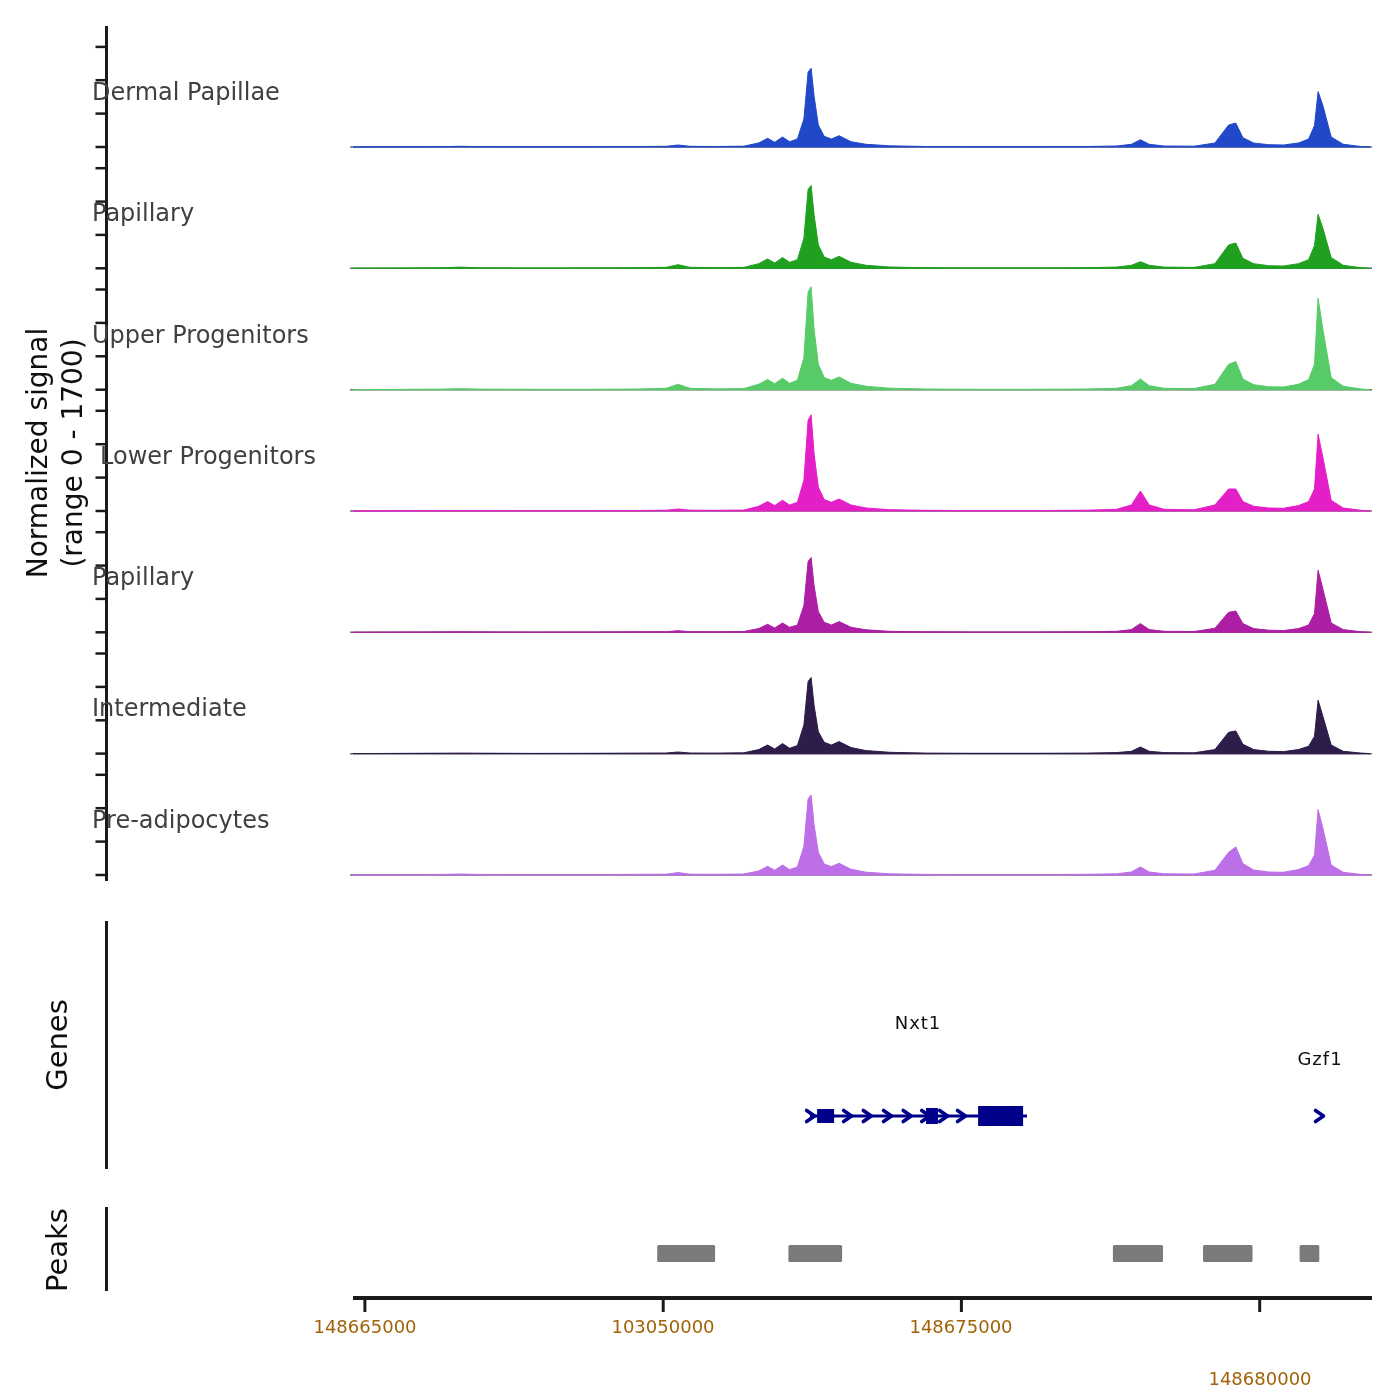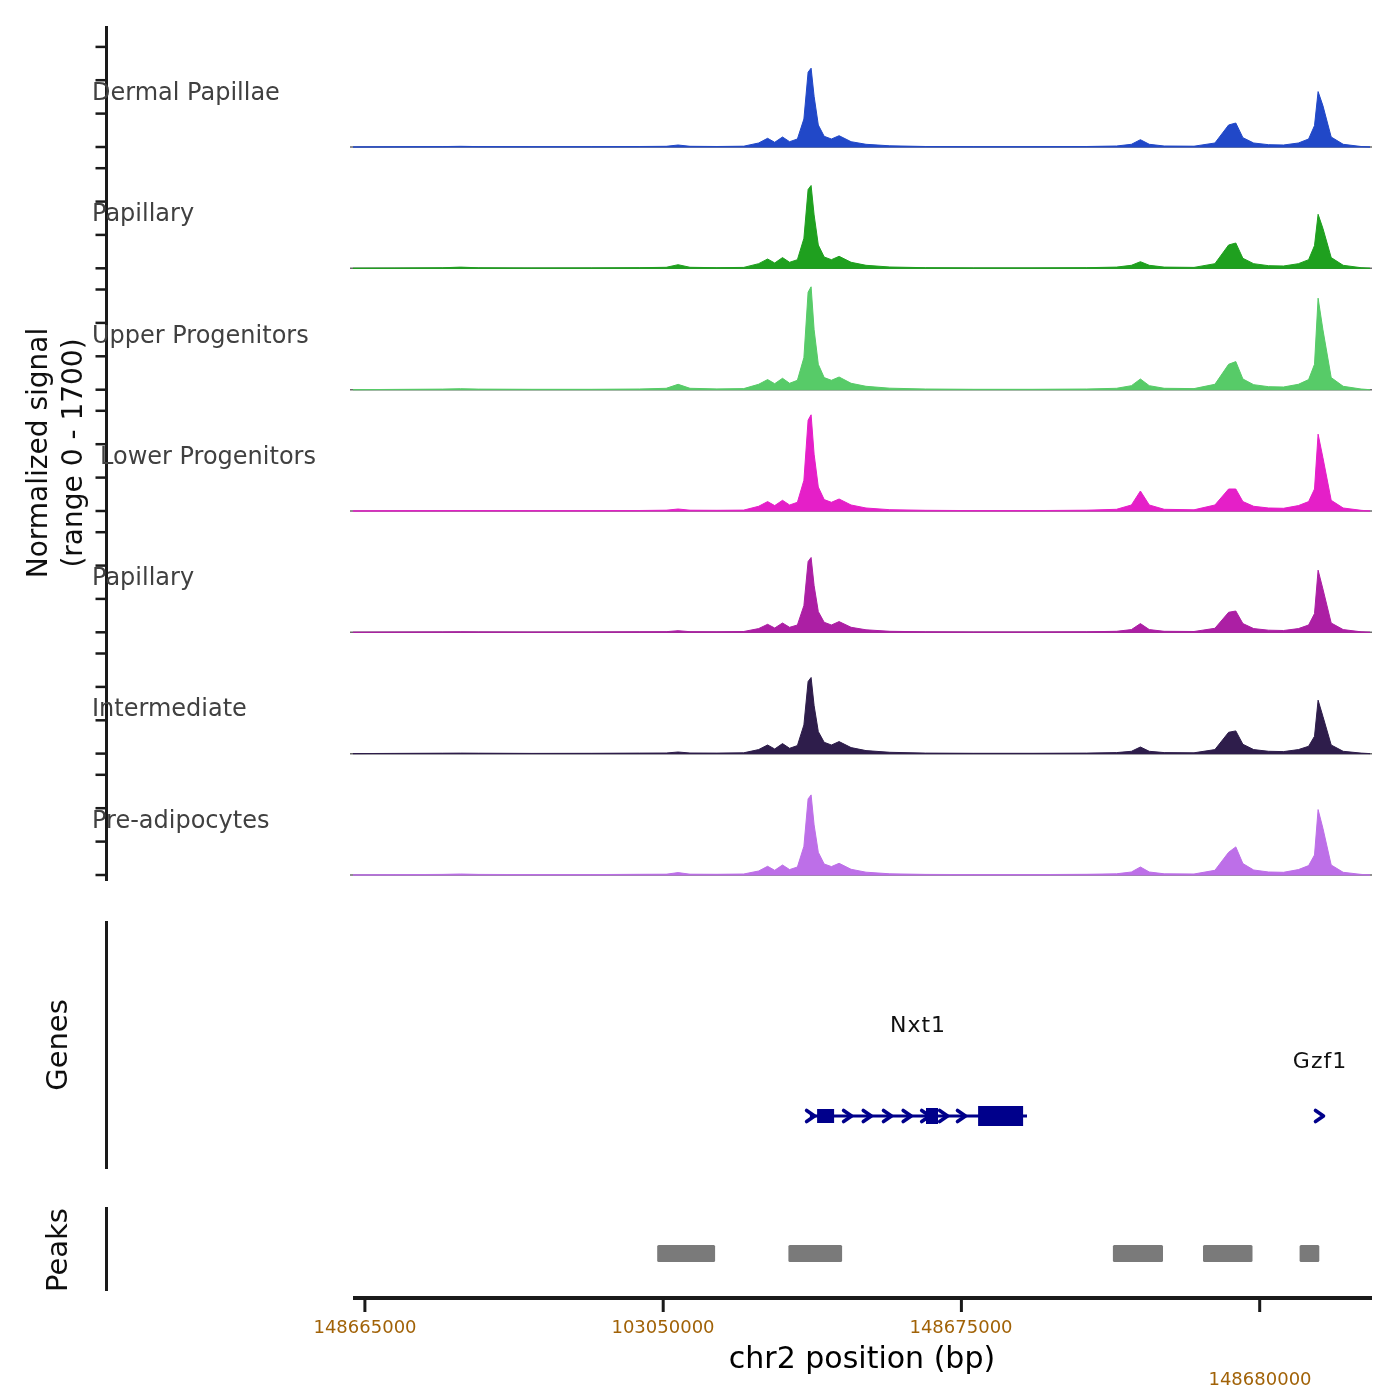--- a/index.html
+++ b/index.html
@@ -15,21 +15,21 @@
   #y-axis-label{font-size:28px;line-height:35px;}
   #genes-label,#peaks-label{font-size:29px;}
   .track-label{
     position:absolute;width:280px;font-size:24px;color:#404040;
     transform:translateY(-50%);white-space:nowrap;
   }
   .xtick-label{
     position:absolute;transform:translateX(-50%);font-size:18px;color:#a16207;
   }
   .gene-label{
-    position:absolute;transform:translateX(-50%);font-size:22px;color:#101010;
+    position:absolute;transform:translateX(-50%);font-size:18px;color:#101010;
     letter-spacing:1px;
   }
   #x-axis-label{
     position:absolute;transform:translateX(-50%);font-size:30px;color:#000;
   }
   svg{position:absolute;left:0;top:0;}
 </style>
 </head>
 <body>
 
@@ -128,14 +128,13 @@
       <div class="gene-label" style="left: 918px; top: 1012px;">Nxt1</div>
       <div class="gene-label" style="left: 1320px; top: 1012px; margin-top: 36px;">Gzf1</div>
     </div>
   <div id="xtick-labels">
       <div class="xtick-label" style="left: 365px; top: 1316px;">148665000</div>
       <div class="xtick-label" style="left: 663px; top: 1316px;">103050000</div>
       <div class="xtick-label" style="left: 961px; top: 1316px; text-align: right;">148675000</div>
       <div class="xtick-label" style="left: 1260px; top: 1368px;">148680000</div>
     </div>
 
-  <div id="x-axis-label" style="left:862px;top:1340px;">chr2 position (bp)</div>
 </div>
 
 </body></html>

